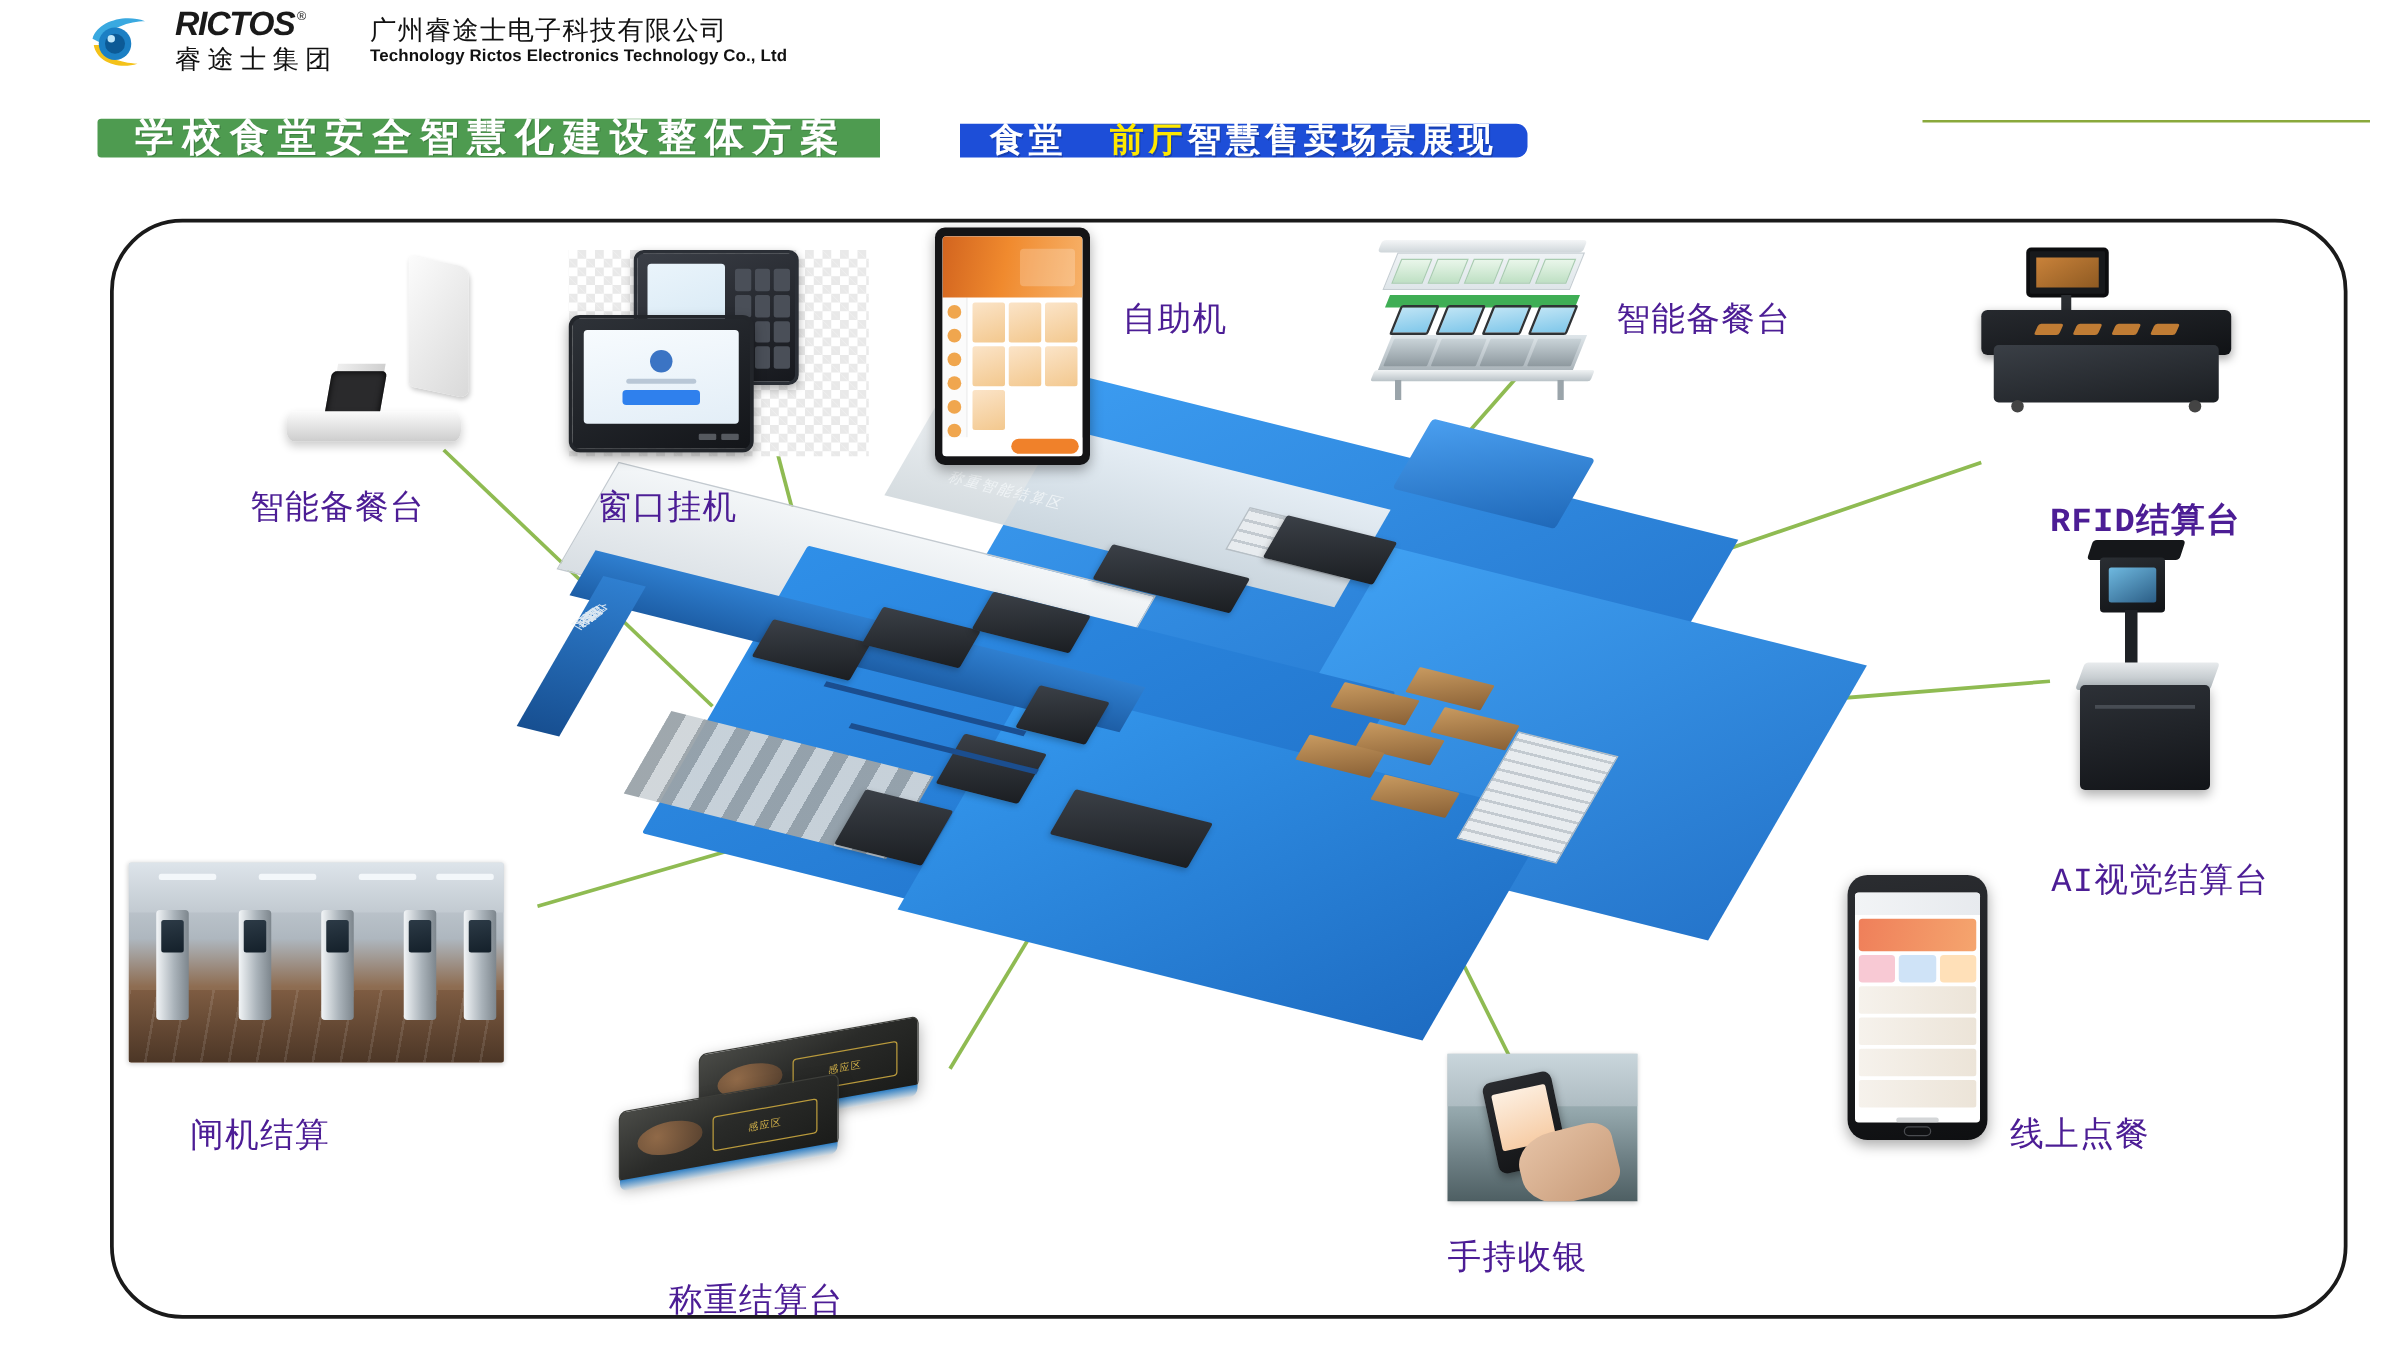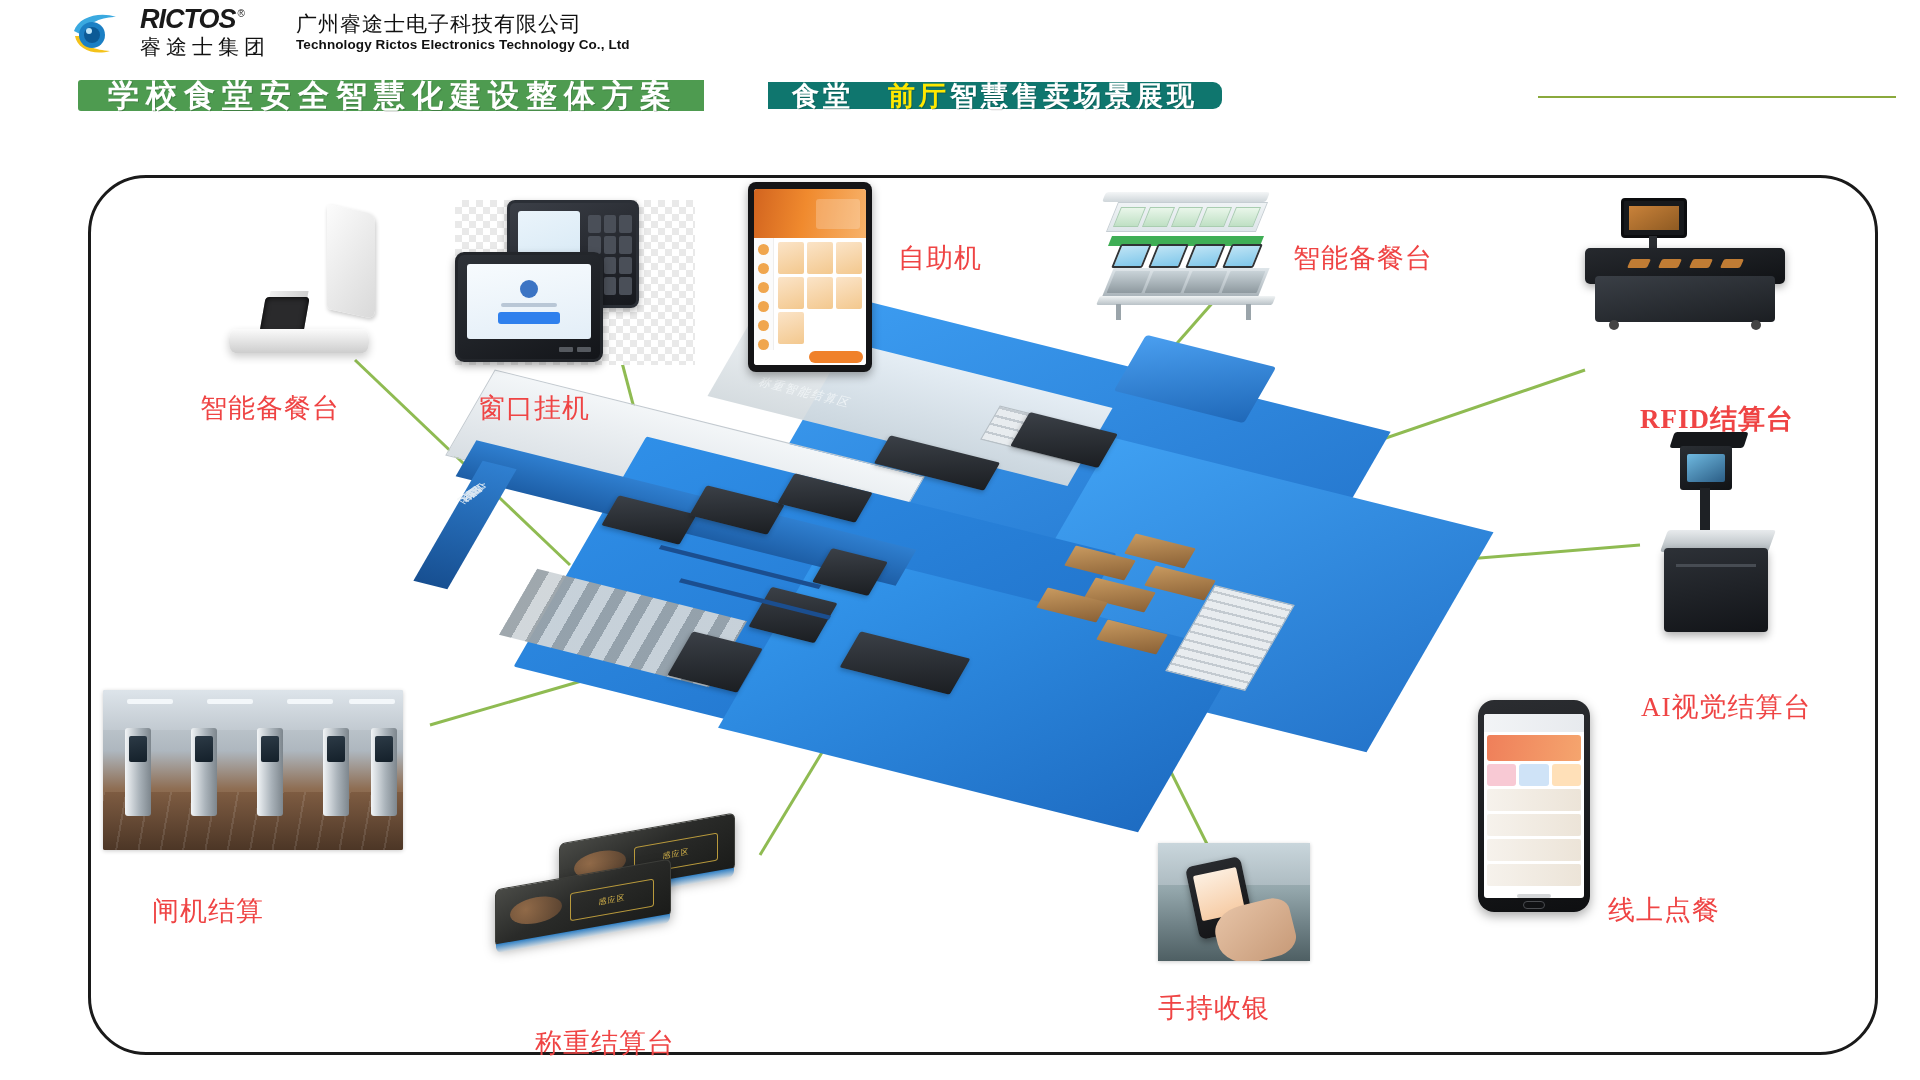--- a/index.html
+++ b/index.html
@@ -23,42 +23,42 @@
   }
   .brand-reg { font-size:10px; color:#1a1a1a; margin-left:2px; margin-top:2px; }
   .brand-cn { font-size:21px; color:#111; letter-spacing:5px; line-height:1.15; margin-top:2px;
               font-family:"DejaVu Sans","Liberation Sans",sans-serif; }
   .brand-co { margin-left:14px; display:flex; flex-direction:column; justify-content:center; }
   .brand-co-cn { font-size:21px; color:#111; letter-spacing:1px; line-height:1.2;
                  font-family:"DejaVu Sans","Liberation Sans",sans-serif; }
   .brand-co-en { font-size:13.5px; color:#111; font-weight:bold; line-height:1.2; letter-spacing:0.1px; }
 
   
-  .banner-wrap { position:absolute; left:78px; top:64px; height:62px; display:flex; align-items:center; }
+  .banner-wrap { position:absolute; left:78px; top:64px; height:62px; display:flex; align-items:flex-end; }
   .banner-main {
     background:#4e9b50; color:#fff;
     display:flex; align-items:center; padding:0 26px 0 30px;
     border-radius:3px 0 0 3px;
   }
   .banner-main .t {
     font-size:31px; font-weight:bold; letter-spacing:7px; line-height:1;
     font-family:"DejaVu Sans","Liberation Sans",sans-serif;
     text-shadow: 1px 1px 0 rgba(0,0,0,.18);
   }
   .banner-notch { position:relative; width:60px; background:#4e9b50; }
   .banner-notch:before {
     content:""; position:absolute; left:-2px; top:0; width:36px; height:100%;
     background:#fff; border-radius:0 40px 40px 0;
   }
   .banner-notch:after {
     content:""; position:absolute; left:40px; top:0; width:5px; height:100%;
     background:#fff;
   }
   .banner-sub {
-    background:#0f766e; color:#fff; display:flex; align-items:center;
+    background:#1d4ed8; color:#fff; display:flex; align-items:center;
     padding:0 24px; border-radius:0 9px 9px 0; margin-left:4px;
   }
   .banner-sub .t {
     font-size:27px; font-weight:bold; letter-spacing:4px; line-height:1;
     font-family:"DejaVu Sans","Liberation Sans",sans-serif;
     text-shadow: 1px 1px 0 rgba(0,0,0,.18);
   }
   .banner-sub .hl { color:#ffe800;margin-left:34px; }
   .banner-rule { position:absolute; left:1538px; top:96px; width:358px; height:2px; background:#8aa93c; }
 
@@ -66,22 +66,22 @@
   .frame {
     position:absolute; left:88px; top:175px; width:1790px; height:880px;
     border:3px solid #1a1a1a; border-radius:58px; background:#fff;
   }
 
   
   .lines { position:absolute; left:0; top:0; width:1920px; height:1080px; pointer-events:none; }
 
   
   .lbl {
-    position:absolute; color:#ef4444; white-space:nowrap;
-    font-family:Liberation Serif, serif;
+    position:absolute; color:#4c1d95; white-space:nowrap;
+    font-family:Liberation Mono, monospace;
     font-size:27px; letter-spacing:1px; line-height:1;
   }
   .lbl.bold { font-weight:bold; }
 
   
   .dev { position:absolute; }
 
   
   .pos-body { position:absolute; left:0; top:0; width:170px; height:150px; }
   .pos-screen {

